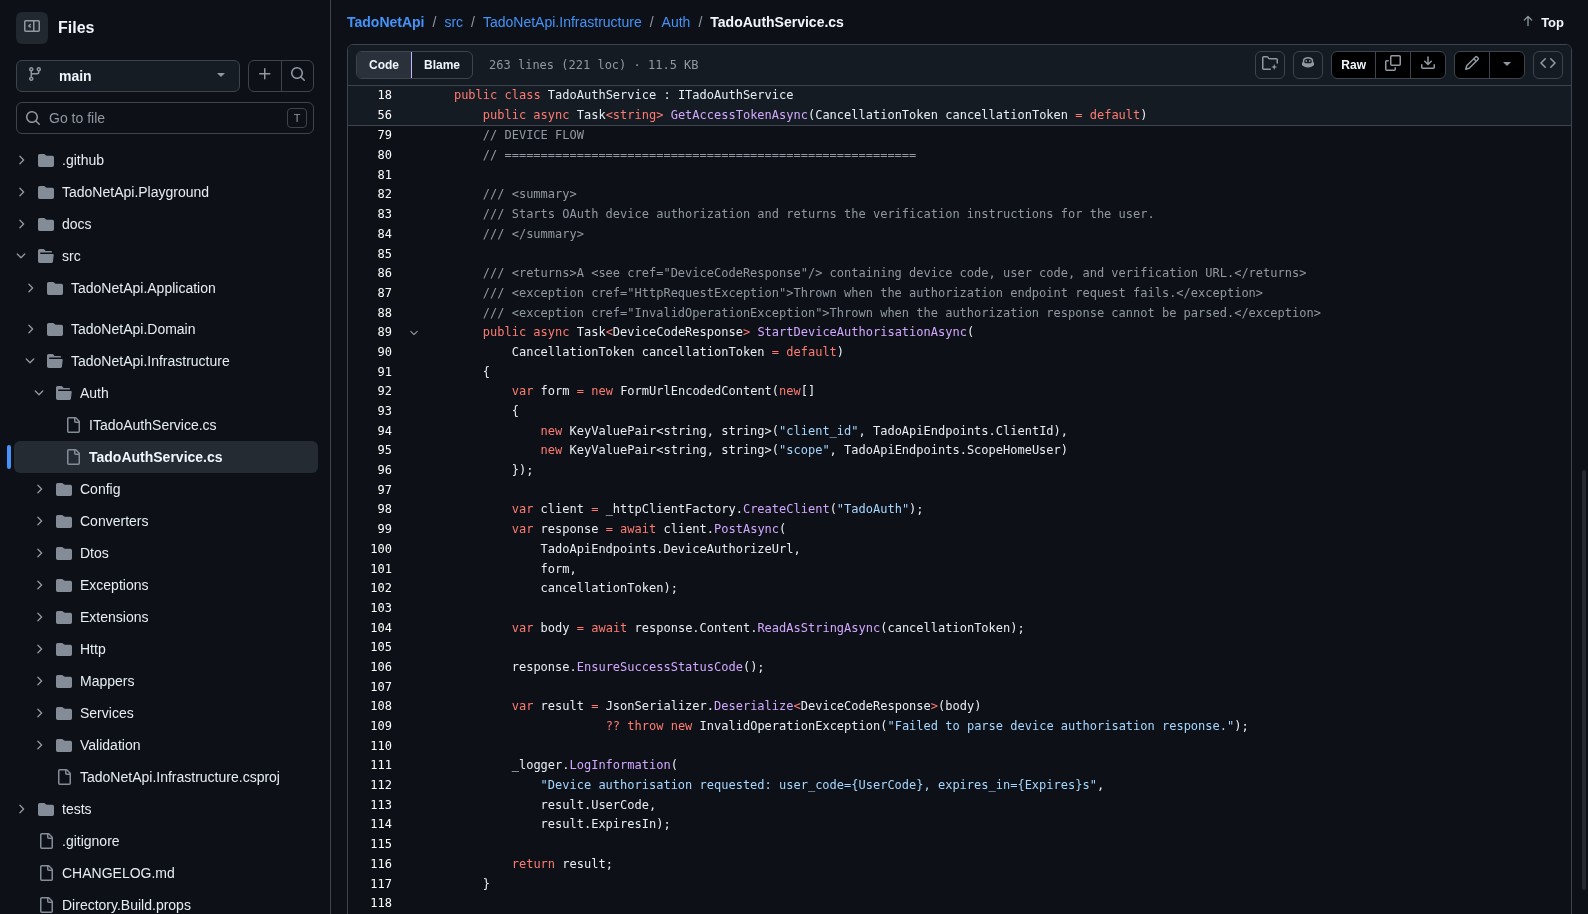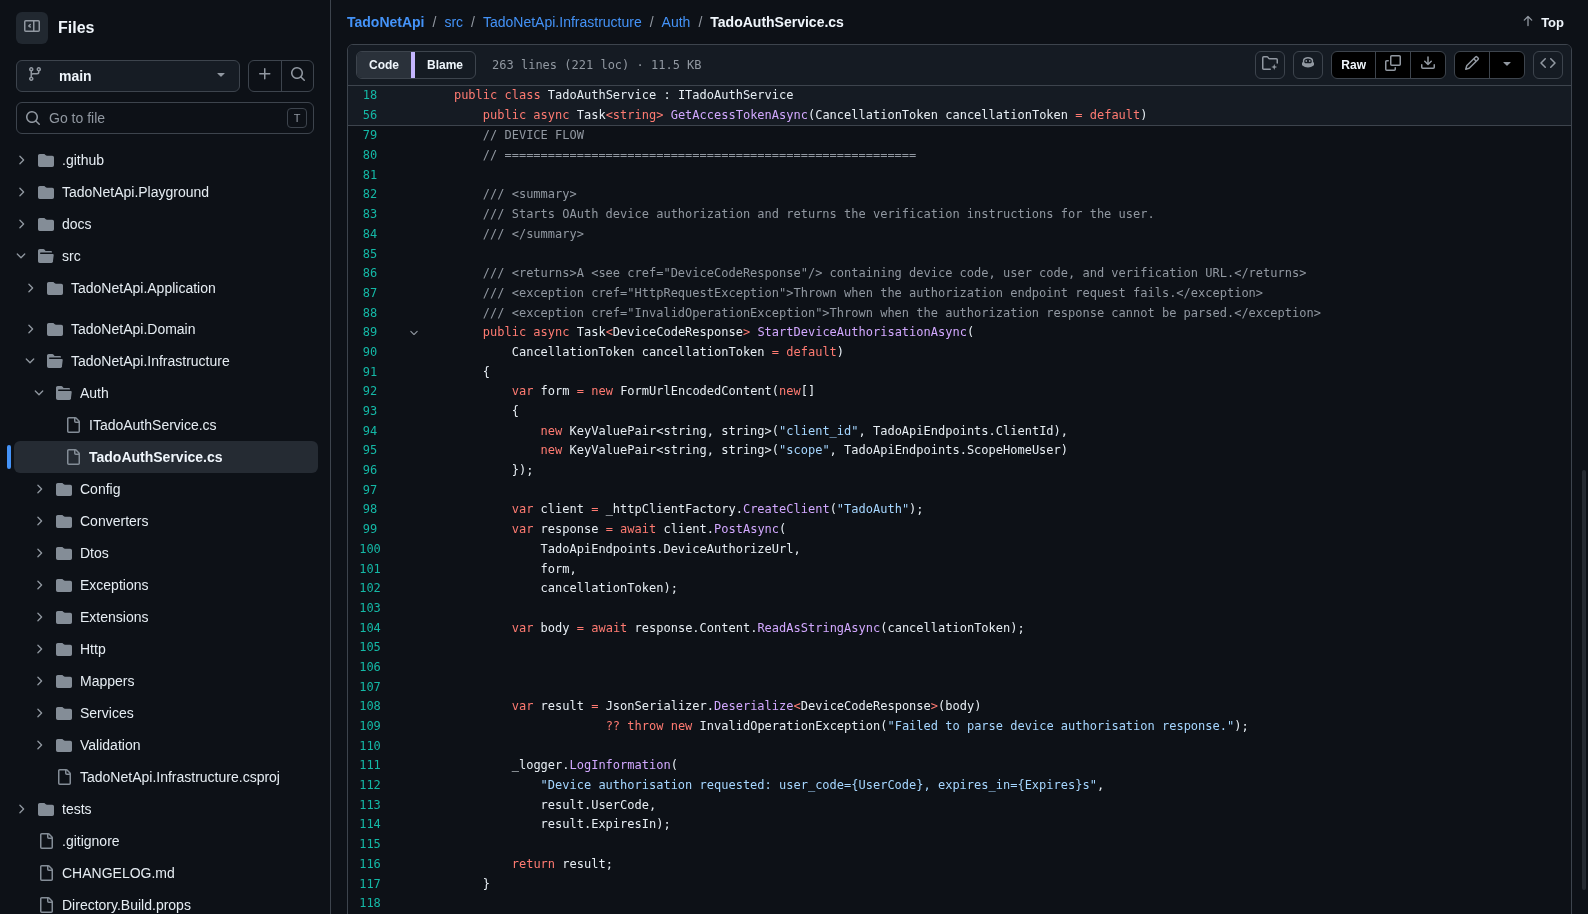--- a/index.html
+++ b/index.html
@@ -48,35 +48,35 @@
   .crumb-cur { color:#f0f6fc; font-weight:600; }
   .top-btn { position:absolute; right:16px; top:10px; display:flex; align-items:center; gap:6px; cursor:pointer; padding:4px 8px; border-radius:6px; }
   .top-btn svg { fill:#9198a1; }
   .top-btn span { font-size:13px; font-weight:600; color:#f0f6fc; }
 
   .file-box { position:absolute; left:16px; right:16px; top:44px; height:880px; border:1px solid #3d444d; border-radius:6px 6px 0 0; background:#0d1117; overflow:hidden; }
   .file-header { height:41px; background:#151b23; border-bottom:1px solid #3d444d; display:flex; align-items:center; padding:0 8px; gap:8px; }
   .seg { display:flex; border:1px solid #3d444d; border-radius:6px; overflow:hidden; height:28px; }
   .seg-item { display:flex; align-items:center; padding:0 12px; font-size:12px; font-weight:600; color:#f0f6fc; cursor:pointer; }
   .seg-item.active { background:#2a313a; }
-  .seg-item + .seg-item { border-left:4px solid #c4b5fd; }
+  .seg-item + .seg-item { border-left:1px solid #c4b5fd; }
   .meta { margin-left:8px; font-family:"DejaVu Sans Mono", monospace; font-size:12px; color:#9198a1; }
   .hdr-right { margin-left:auto; display:flex; align-items:center; gap:8px; }
   .ico-btn { width:30px; height:28px; border:1px solid #3d444d; border-radius:6px; display:flex; align-items:center; justify-content:center; cursor:pointer; background:transparent; }
   .ico-btn svg { fill:#9198a1; }
   .hgroup { display:flex; border:1px solid #3d444d; border-radius:6px; overflow:hidden; height:28px; background:#000000; }
   .hseg { display:flex; align-items:center; justify-content:center; padding:0 9px; cursor:pointer; }
   .hseg + .hseg { border-left:1px solid #3d444d; }
   .hseg svg { fill:#9198a1; }
   .raw-label { font-size:12px; font-weight:600; color:#f0f6fc; }
 
   .sticky { background:#151b23; border-bottom:1px solid #3d444d; }
   .code-body { background:#0d1117; }
   .crow { display:flex; height:19.7px; line-height:19.7px; font-family:"DejaVu Sans Mono", monospace; font-size:12px; }
-  .ln { width:60px; flex:none; text-align:center; padding-right:16px; color:#14b8a6; cursor:pointer; }
+  .ln { width:60px; flex:none; text-align:right; padding-right:16px; color:#ffffff; cursor:pointer; }
   .fold { width:17px; flex:none; display:flex; align-items:center; cursor:pointer; }
   .fold svg { fill:#9198a1; }
   .ct { white-space:pre; }
   .tok-k { color:#ff7b72; }
   .tok-f { color:#d2a8ff; }
   .tok-s { color:#a5d6ff; }
   .tok-c { color:#9198a1; }
   .tok-p { color:#e6edf3; }
 
   .pg-scroll { position:absolute; right:2px; top:470px; width:4px; height:420px; border-radius:2px; background:rgba(110,118,129,0.25); }
@@ -647,20 +647,21 @@
           <span class="ct">            <span class="tok-k">var</span><span class="tok-p"> body </span><span class="tok-k">=</span><span class="tok-p"> </span><span class="tok-k">await</span><span class="tok-p"> response.Content.</span><span class="tok-f">ReadAsStringAsync</span><span class="tok-p">(cancellationToken);</span></span>
         </div>
         <div class="crow">
           <span class="ln">105</span>
           <span class="fold"></span>
           <span class="ct"></span>
         </div>
         <div class="crow">
           <span class="ln">106</span>
           <span class="fold"></span>
+          <span class="ct">            <span class="tok-p">response.</span><span class="tok-f">EnsureSuccessStatusCode</span><span class="tok-p">();</span></span>
         </div>
         <div class="crow">
           <span class="ln">107</span>
           <span class="fold"></span>
           <span class="ct"></span>
         </div>
         <div class="crow">
           <span class="ln">108</span>
           <span class="fold"></span>
           <span class="ct">            <span class="tok-k">var</span><span class="tok-p"> result </span><span class="tok-k">=</span><span class="tok-p"> JsonSerializer.</span><span class="tok-f">Deserialize</span><span class="tok-k">&lt;</span><span class="tok-p">DeviceCodeResponse</span><span class="tok-k">&gt;</span><span class="tok-p">(body)</span></span>

